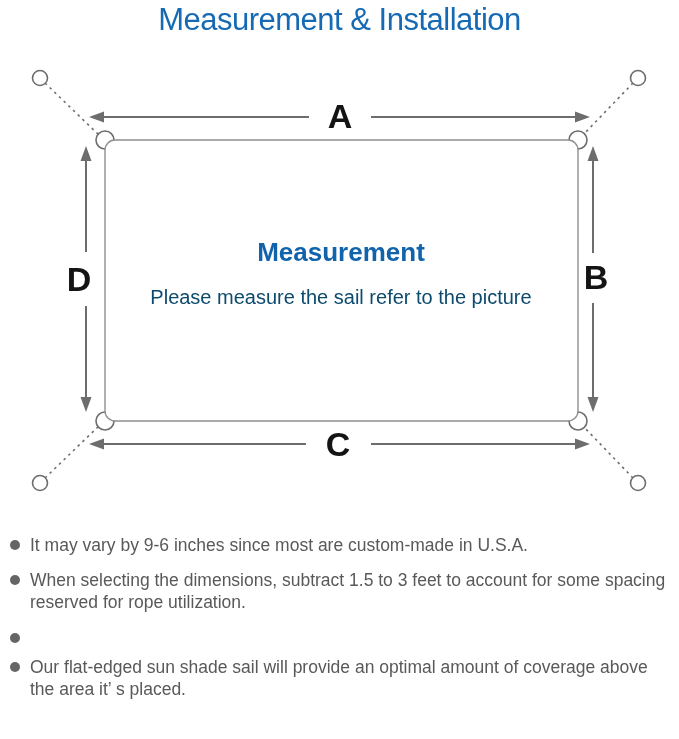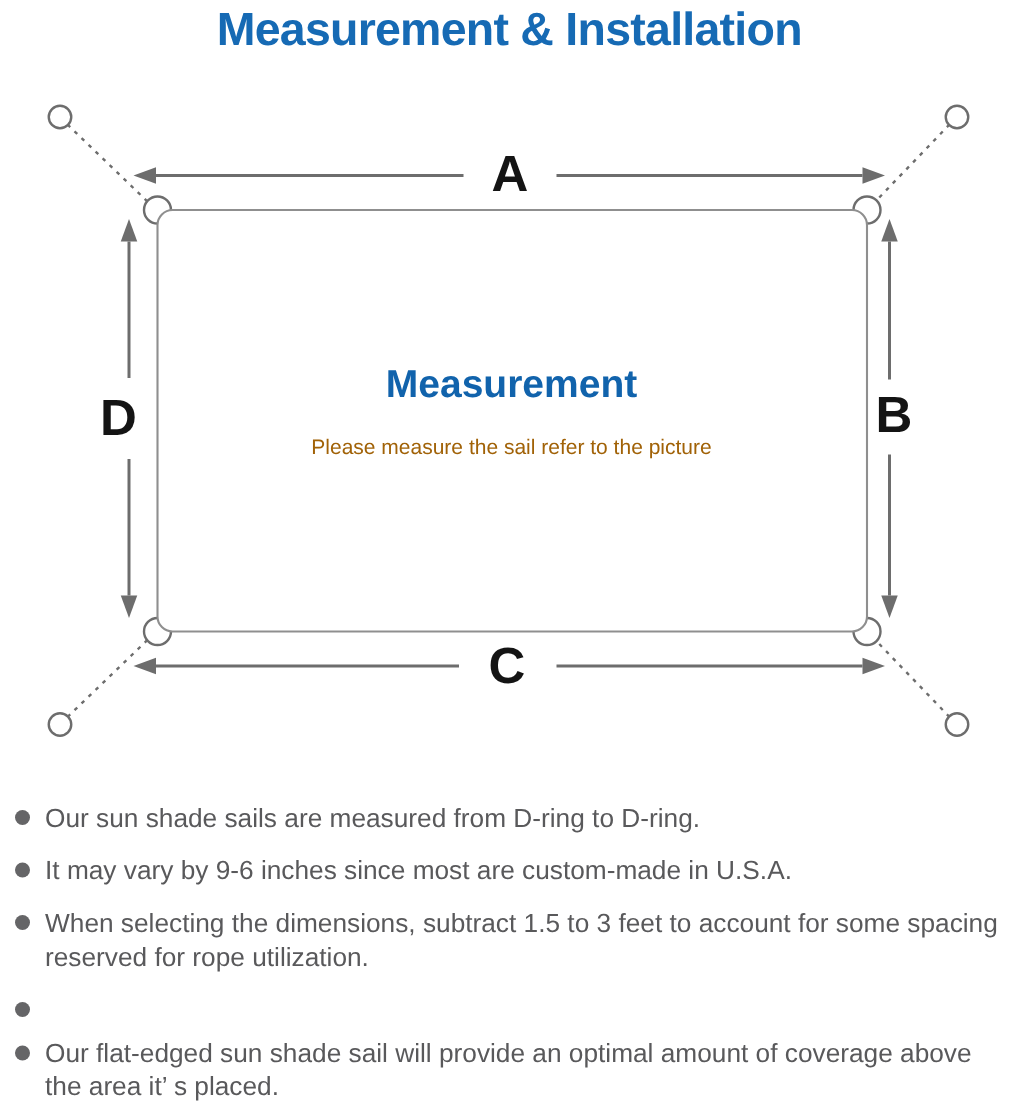--- a/index.html
+++ b/index.html
@@ -3,36 +3,36 @@
 <meta charset="utf-8">
 <style>
   html, body { margin:0; padding:0; }
   body {
     width:679px; height:739px; position:relative;
     background:#ffffff; overflow:hidden;
     font-family:"Liberation Sans", sans-serif;
   }
   .page-title {
     position:absolute; top:0; left:0; width:679px; height:42px;
-    text-align:center; font-size:31px; font-weight:bold;
+    text-align:center; font-size:31px; font-weight:normal;
     color:#166ab4; line-height:40px; letter-spacing:-0.5px;
   }
   svg.diagram { position:absolute; left:0; top:0; }
   .dim-label {
     position:absolute; transform:translate(-50%,-50%);
     font-size:34px; font-weight:bold; color:#141414; line-height:1;
   }
   .center-text {
     position:absolute; left:341px; top:273px; width:420px;
     transform:translate(-50%,-50%); text-align:center;
   }
   .center-title {
     font-size:26px; font-weight:bold; color:#1163ac; margin-bottom:18px;
   }
-  .center-sub { font-size:14px; color:#a16207; }
+  .center-sub { font-size:20px; color:#0c4a6e; }
   .notes { position:absolute; left:9px; top:534px; width:662px; }
   .note {
     display:flex; align-items:flex-start; margin-bottom:13px;
     color:#59595b; font-size:17.5px; line-height:1.27;
   }
   .note .dot {
     flex:0 0 auto; width:10px; height:10px; border-radius:50%;
     background:#656567; margin:6px 10px 0 1px;
   }
   .note .txt { white-space:pre-line; }
@@ -97,24 +97,20 @@
 <div class="dim-label" style="left:79px; top:279px;">D</div>
 
 <div class="center-text">
   <div class="center-title">Measurement</div>
   <div class="center-sub">Please measure the sail refer to the picture</div>
 </div>
 
 <div class="notes">
   <div class="note">
     <span class="dot"></span>
-    <span class="txt">Our sun shade sails are measured from D-ring to D-ring.</span>
-  </div>
-  <div class="note">
-    <span class="dot"></span>
     <span class="txt">It may vary by 9-6 inches since most are custom-made in U.S.A.</span>
   </div>
   <div class="note">
     <span class="dot"></span>
     <span class="txt">When selecting the dimensions, subtract 1.5 to 3 feet to account for some spacing
 reserved for rope utilization.</span>
   </div>
   <div class="note">
     <span class="dot"></span>
   </div>

